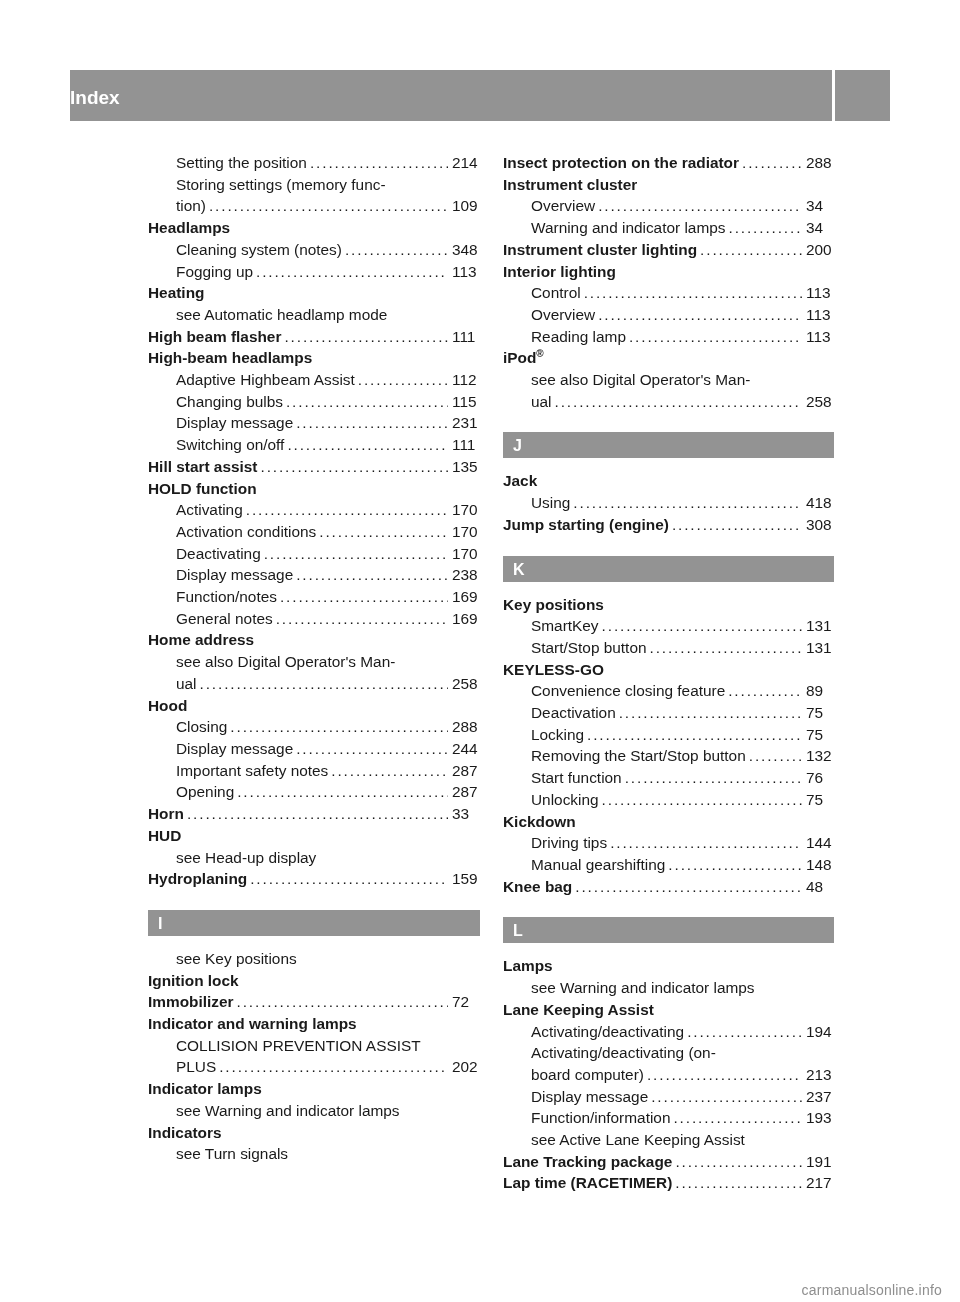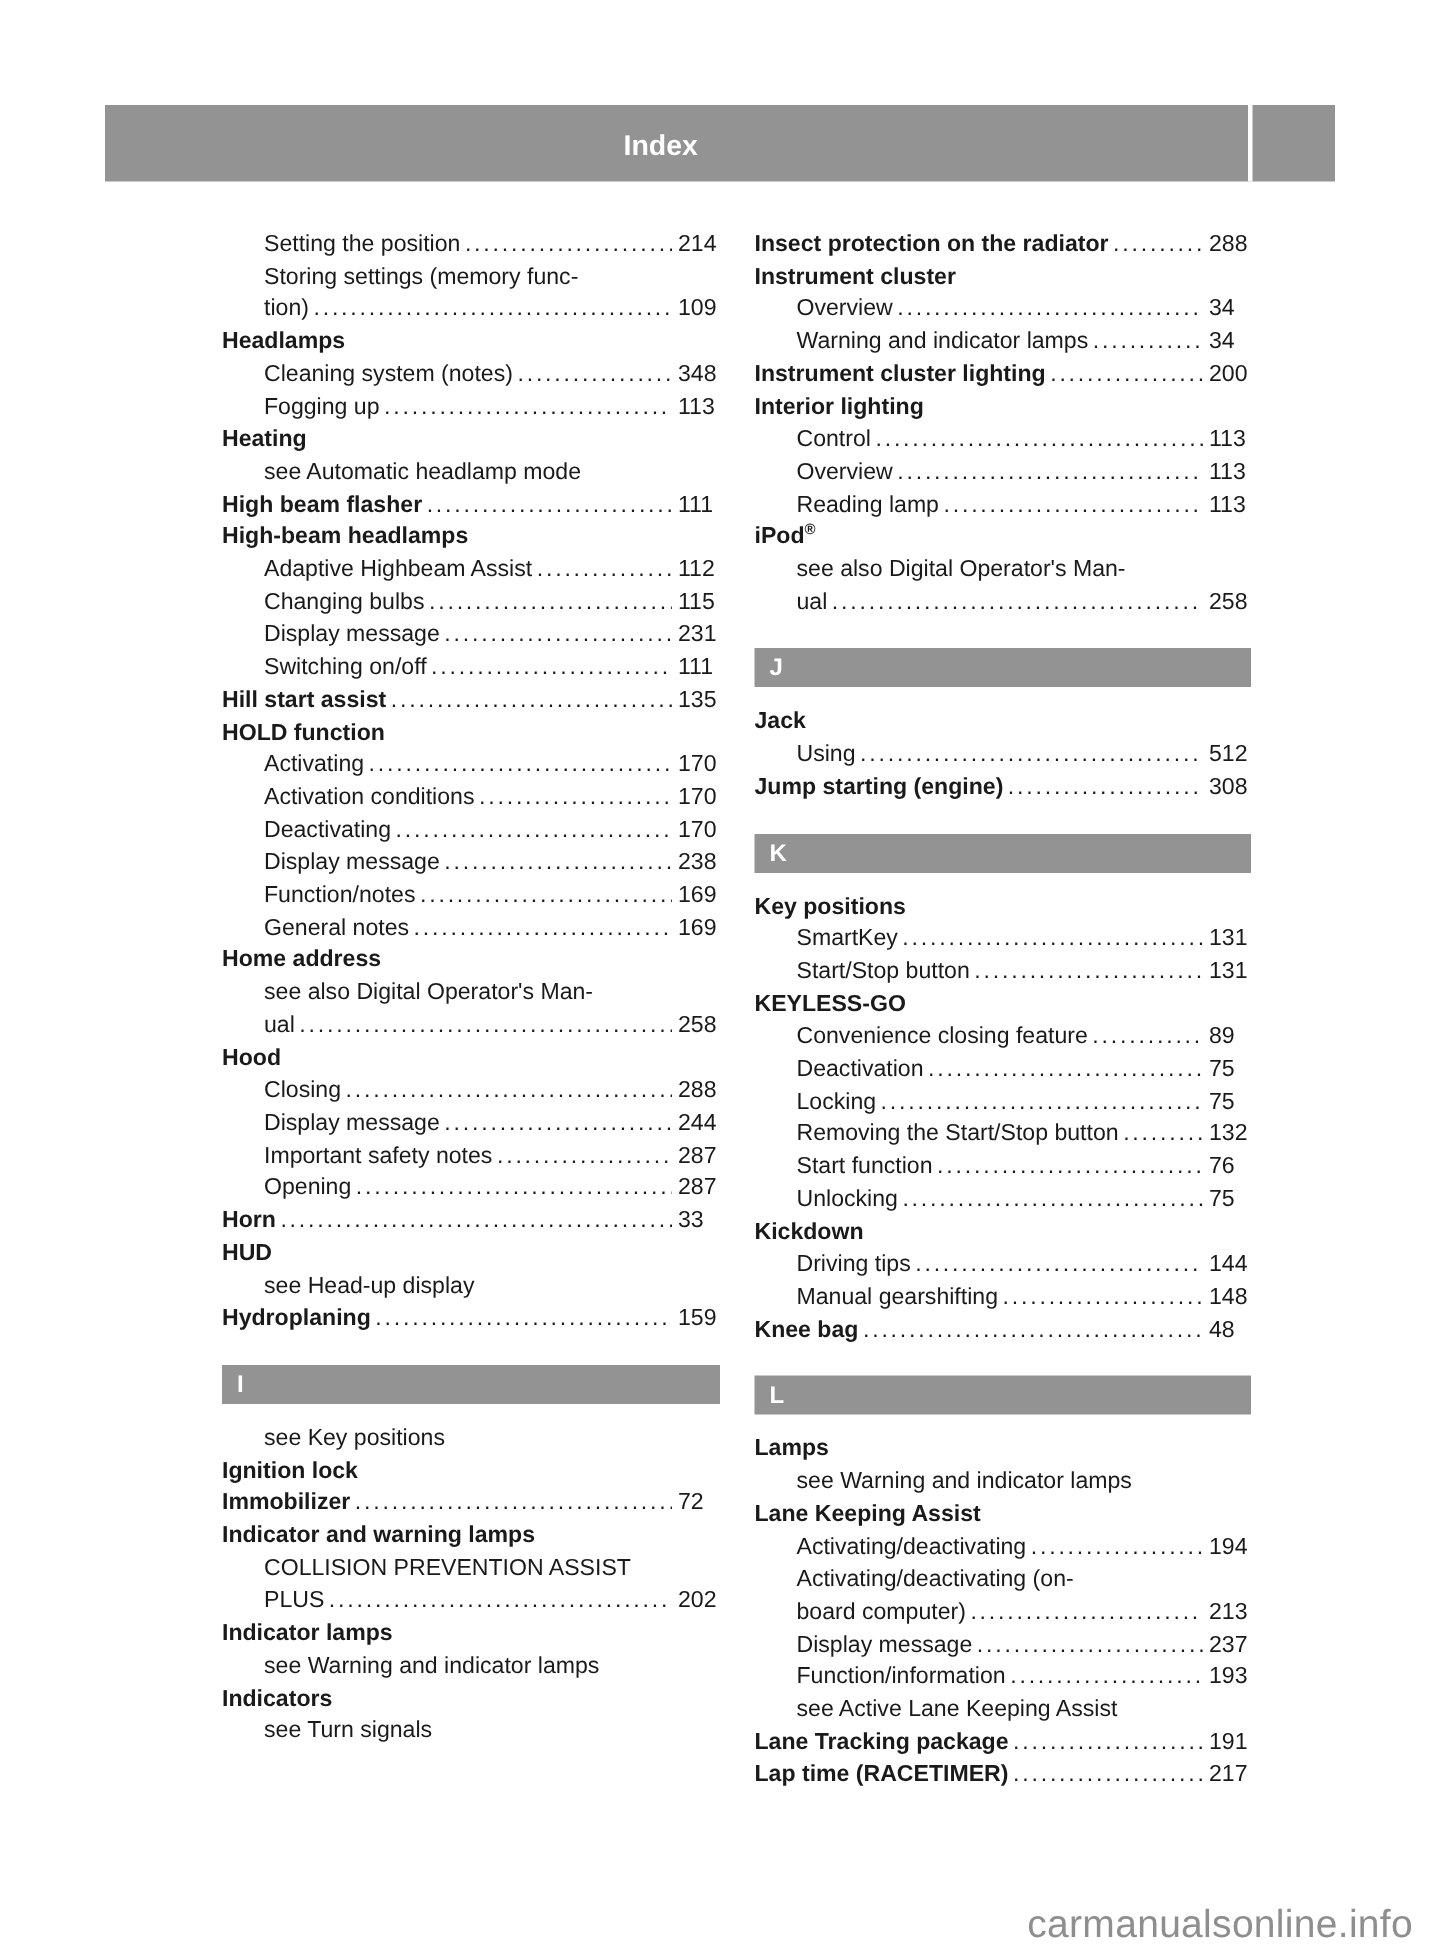--- a/index.html
+++ b/index.html
@@ -1,37 +1,37 @@
 <!DOCTYPE html>
 <html><head>
 <meta charset="utf-8">
 <style>
   html, body { margin: 0; padding: 0; }
   body { width: 960px; height: 1302px; background: #ffffff; position: relative; overflow: hidden; font-family: "Liberation Sans", sans-serif; color: #1a1a1a; }
   .header-bar { position: absolute; left: 70px; top: 70px; width: 820px; height: 51px; background: #939393; }
-  .header-title { position: absolute; left: 70px; top: 70px; width: 751px; height: 51px; line-height: 56px; text-align: center; padding-right: 10px; box-sizing: border-box; color: #fff; font-weight: bold; font-size: 19px; }
+  .header-title { position: absolute; left: 70px; top: 70px; width: 751px; height: 51px; line-height: 56px; text-align: left; padding-right: 10px; box-sizing: border-box; color: #fff; font-weight: bold; font-size: 19px; }
   .header-divider { position: absolute; left: 832px; top: 70px; width: 3px; height: 51px; background: #fff; }
   .header-page { position: absolute; left: 835px; top: 70px; width: 55px; height: 51px; line-height: 58px; text-align: center; color: #fff; font-weight: bold; font-size: 16px; margin-top: 35px; }
 
   .col { position: absolute; top: 152px; font-size: 15.4px; line-height: 21.7px; }
   .col-left { left: 148px; width: 332px; }
   .col-right { left: 503px; width: 331px; }
 
   .entry { position: relative; display: flex; align-items: baseline; white-space: nowrap; }
   .entry.sub { padding-left: 28px; }
   .entry.main .label { font-weight: bold; }
   .label { flex: 0 0 auto; }
   .dots { flex: 1 1 auto; overflow: hidden; margin: 0 4px 0 3px; letter-spacing: 1px; color: #1a1a1a; }
   .dots::before { content: ". . . . . . . . . . . . . . . . . . . . . . . . . . . . . . . . . . . . . . . . . . . . . . . . . . . . . . . . . . . . . . . . . . . . . . . . . . . . . . . . . . . . . . . . . . . . . . . . . . . . . . . ."; letter-spacing: -1.2px; }
   .page { flex: 0 0 auto; text-align: left; min-width: 28px; }
   sup { font-size: 10px; line-height: 0; }
 
   .letter-header { height: 26px; background: #939393; color: #fff; font-weight: bold; font-size: 16px; line-height: 28px; padding-left: 10px; margin-top: 20px; margin-bottom: 12px; }
 
-  .watermark { position: absolute; right: 0; bottom: 0; font-size: 26px; color: #8e8e8e; letter-spacing: 0.2px; padding-right: 18px; padding-bottom: 4px; }
+  .watermark { position: absolute; right: 0; bottom: 0; font-size: 14px; color: #8e8e8e; letter-spacing: 0.2px; padding-right: 18px; padding-bottom: 4px; }
 </style>
 </head>
 <body>
 
 <div class="header-bar"></div>
 <div class="header-title">Index</div>
 <div class="header-divider"></div>
 <div class="header-page">11</div>
 
 <div class="col col-left" id="col-left">
@@ -272,21 +272,21 @@
       <span class="dots"></span>
       <span class="page">258</span>
     </div>
     <div class="letter-header">J</div>
     <div class="entry main">
       <span class="label">Jack</span>
     </div>
     <div class="entry sub">
       <span class="label">Using</span>
       <span class="dots"></span>
-      <span class="page">512</span>
+      <span class="page">418</span>
     </div>
     <div class="entry main">
       <span class="label">Jump starting (engine)</span>
       <span class="dots"></span>
       <span class="page">308</span>
     </div>
     <div class="letter-header">K</div>
     <div class="entry main">
       <span class="label">Key positions</span>
     </div>

